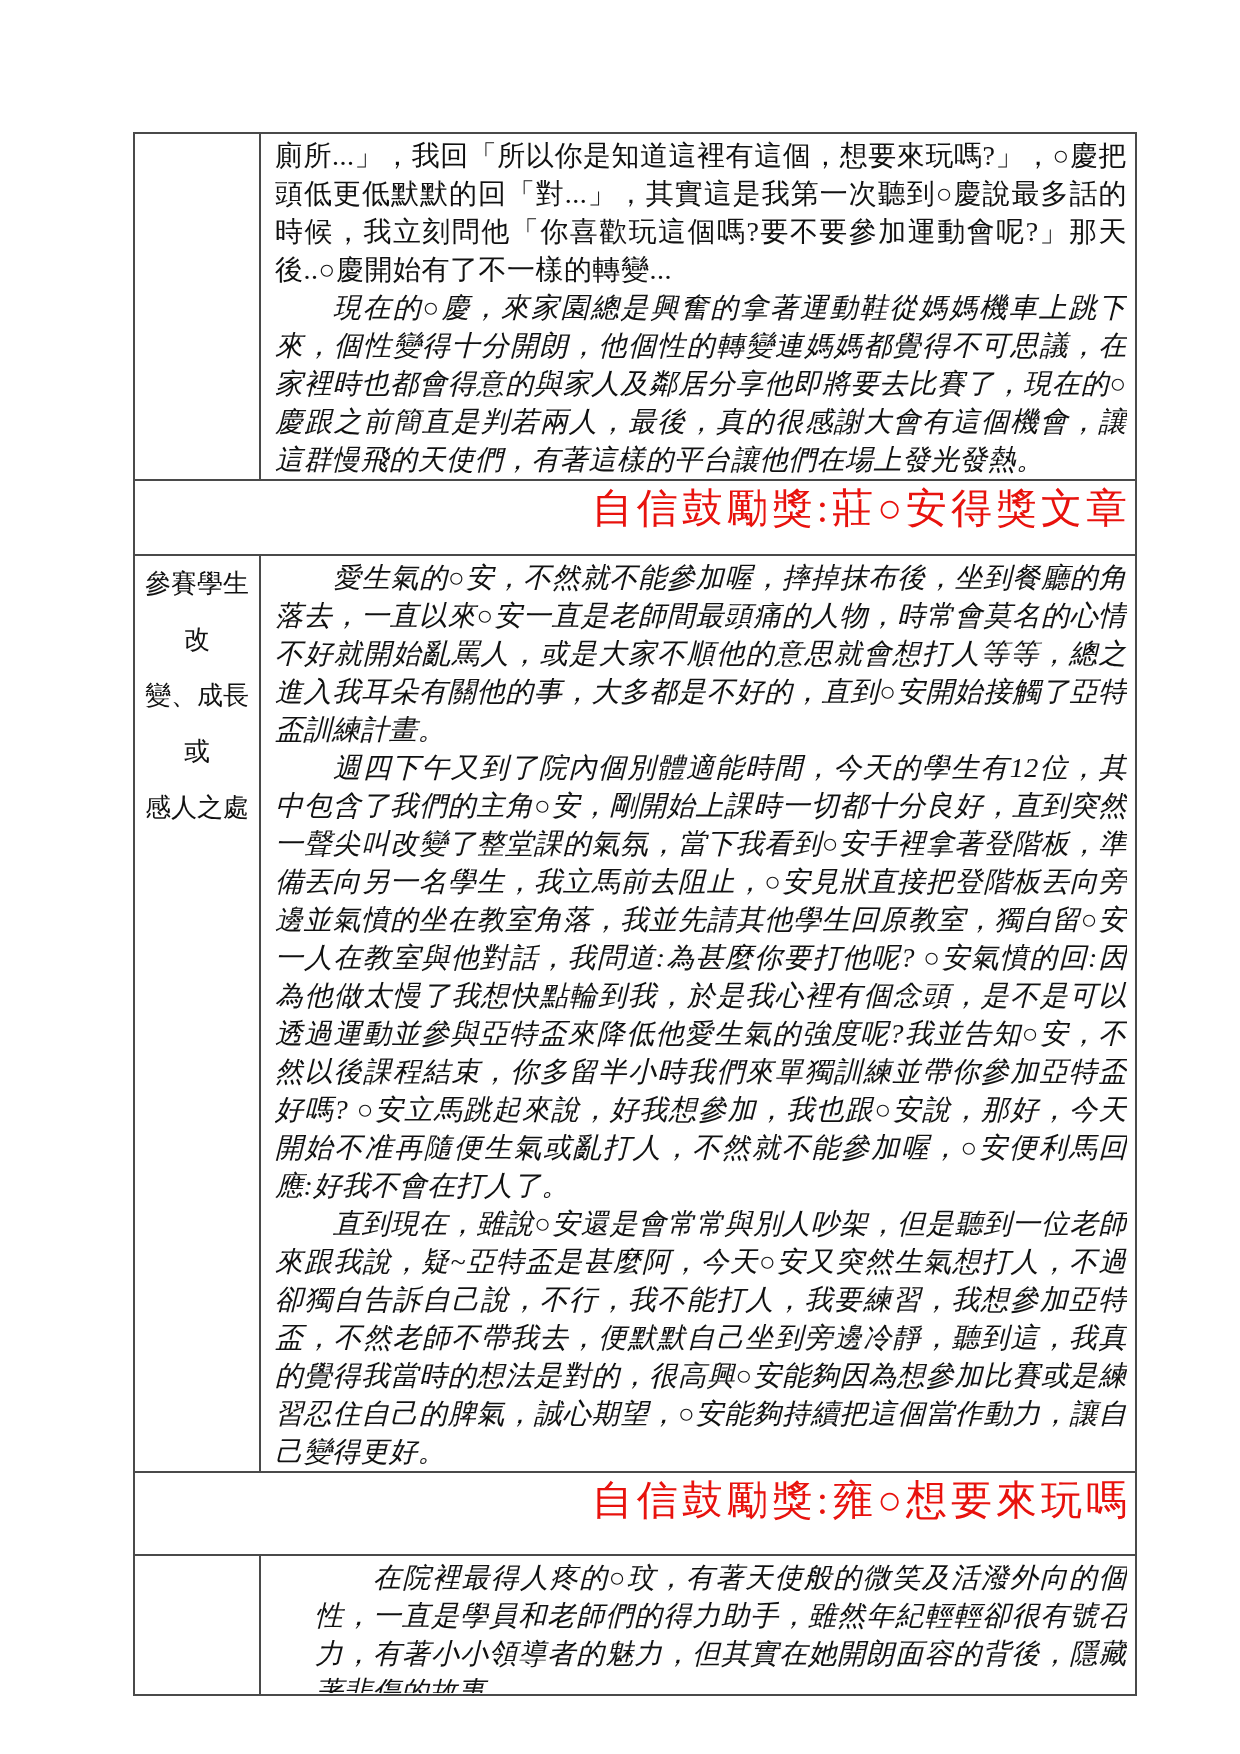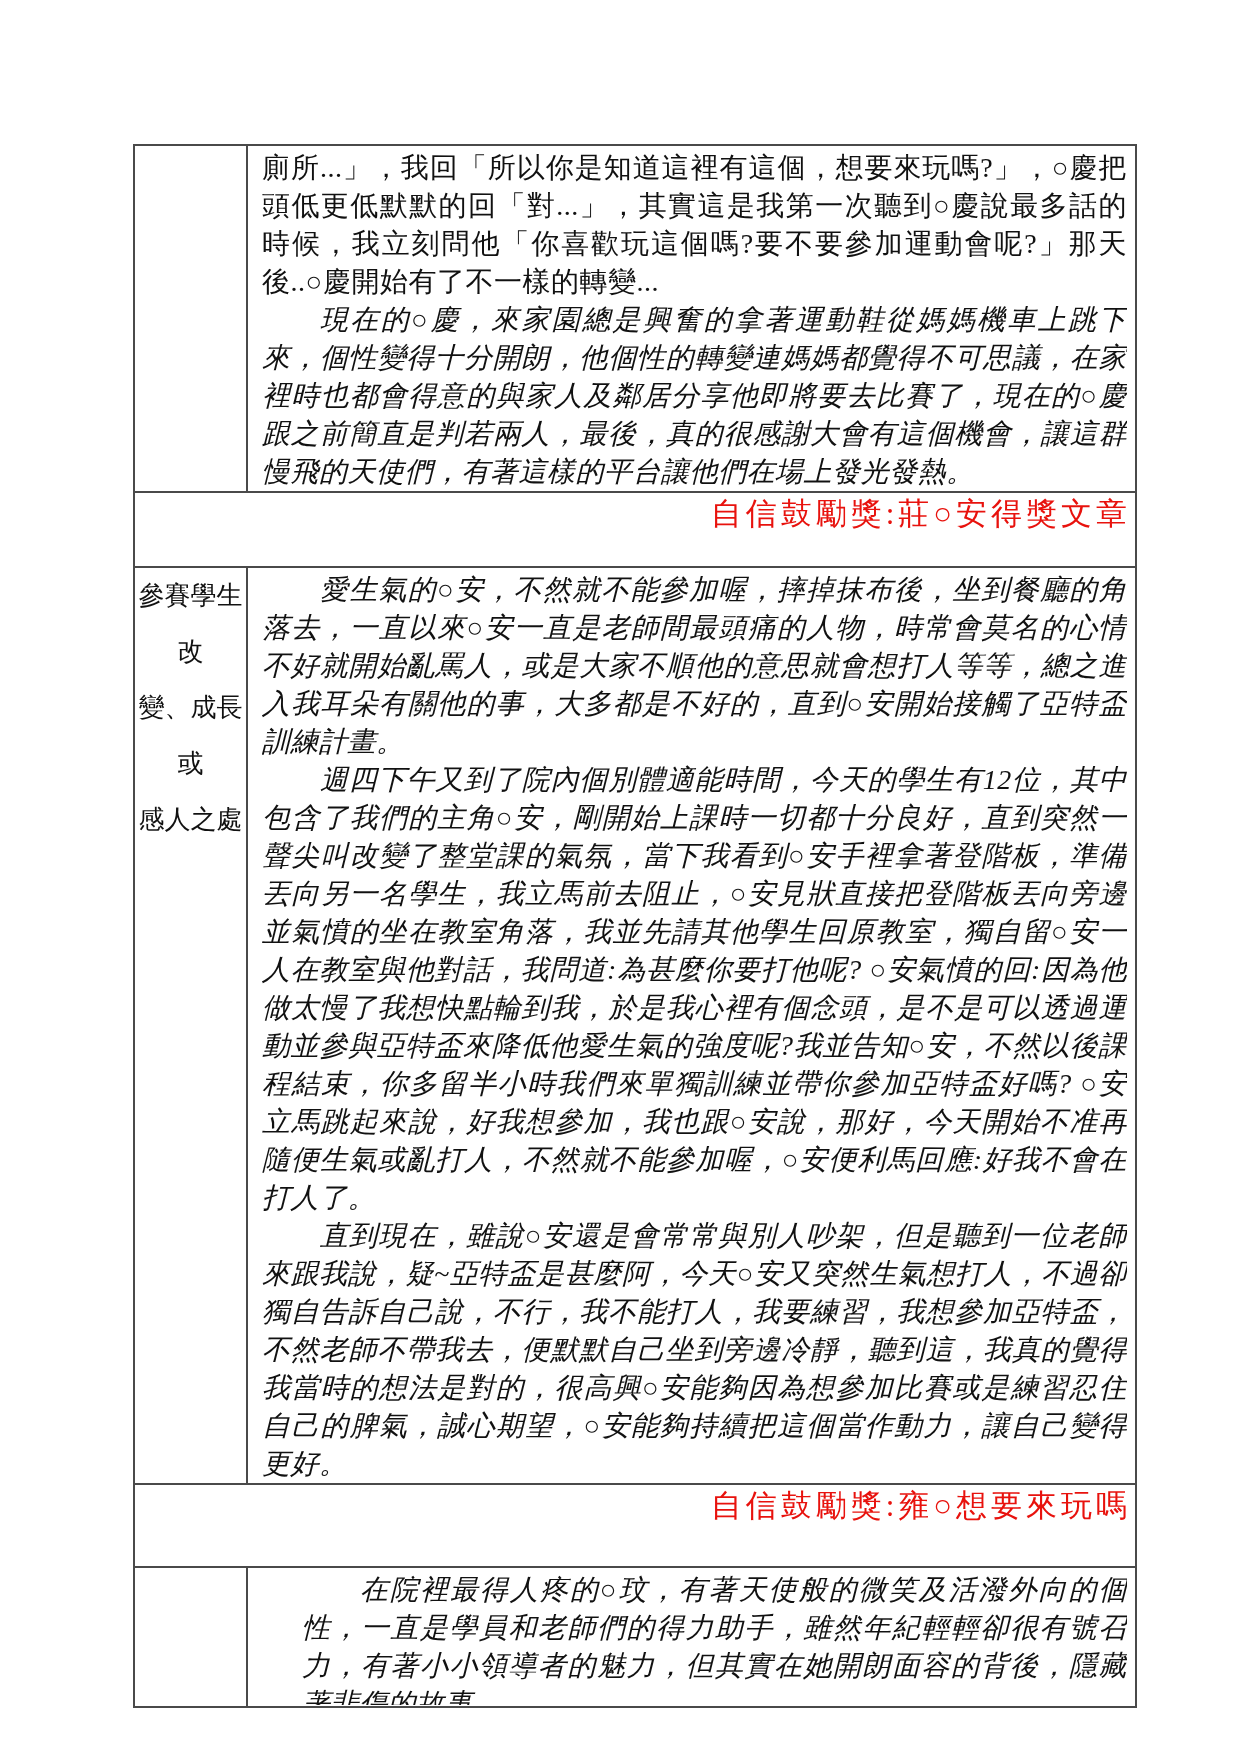--- a/index.html
+++ b/index.html
@@ -7,30 +7,30 @@
   body {
     width:1240px; height:1754px;
     font-family:"Liberation Serif","DejaVu Serif",serif;
     color:#1a1a1a;
   }
   .page {
     position:relative; width:1240px; height:1754px;
     background:#ffffff; overflow:hidden;
   }
   table.award-table {
-    position:absolute; left:133px; top:144px; width:1004px;
+    position:absolute; left:133px; top:132px; width:1004px;
     border-collapse:collapse; table-layout:fixed;
   }
   table.award-table td {
     border:2px solid #4a4a4a;
     vertical-align:top;
     overflow:hidden;
   }
   td.label-cell {
-    width:113px;
+    width:126px;
     vertical-align:middle;
     text-align:center;
     font-size:26px;
     line-height:56px;
     color:#111;
   }
   td.content-cell { padding:3px 8px 0 14px; }
   .cell-clip { overflow:hidden; height:100%; }
   p.para {
     font-size:28px;
@@ -39,21 +39,21 @@
     letter-spacing:0.5px;
     color:#111;
   }
   p.para.indent { text-indent:58px;font-style:italic; }
   td.header-cell {
     vertical-align:middle;
     text-align:right;
     padding-right:4px;
   }
   .award-header-text {
-    font-size:31px;
+    font-size:41px;
     letter-spacing:4px;
     font-weight:400;
   }
   .r1 { height:340px; }
   .r2 { height:75px; }
   .r3 { height:792px; }
   .r4 { height:83px; }
   .r5 { height:140px; }
   .clip-140 { height:134px; overflow:hidden;margin-left:40px; }
 </style>

